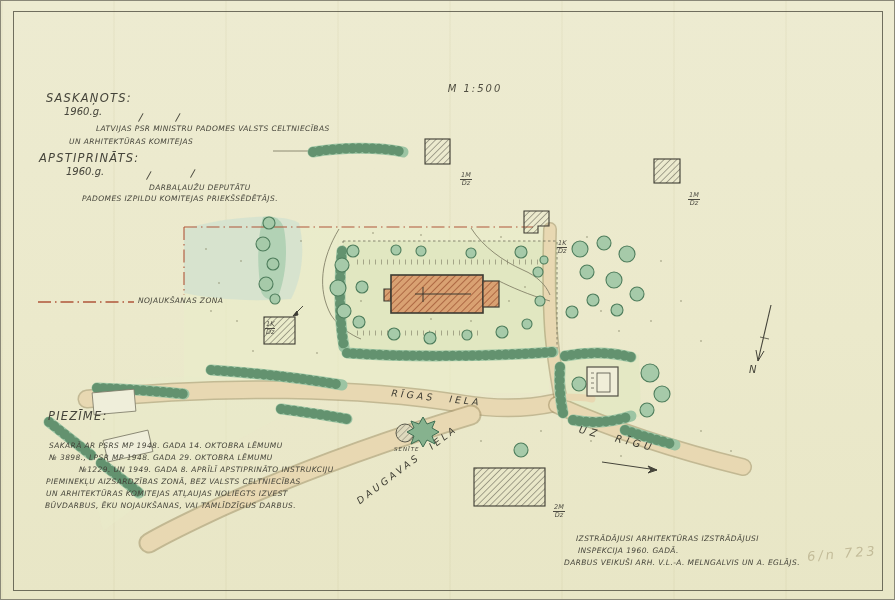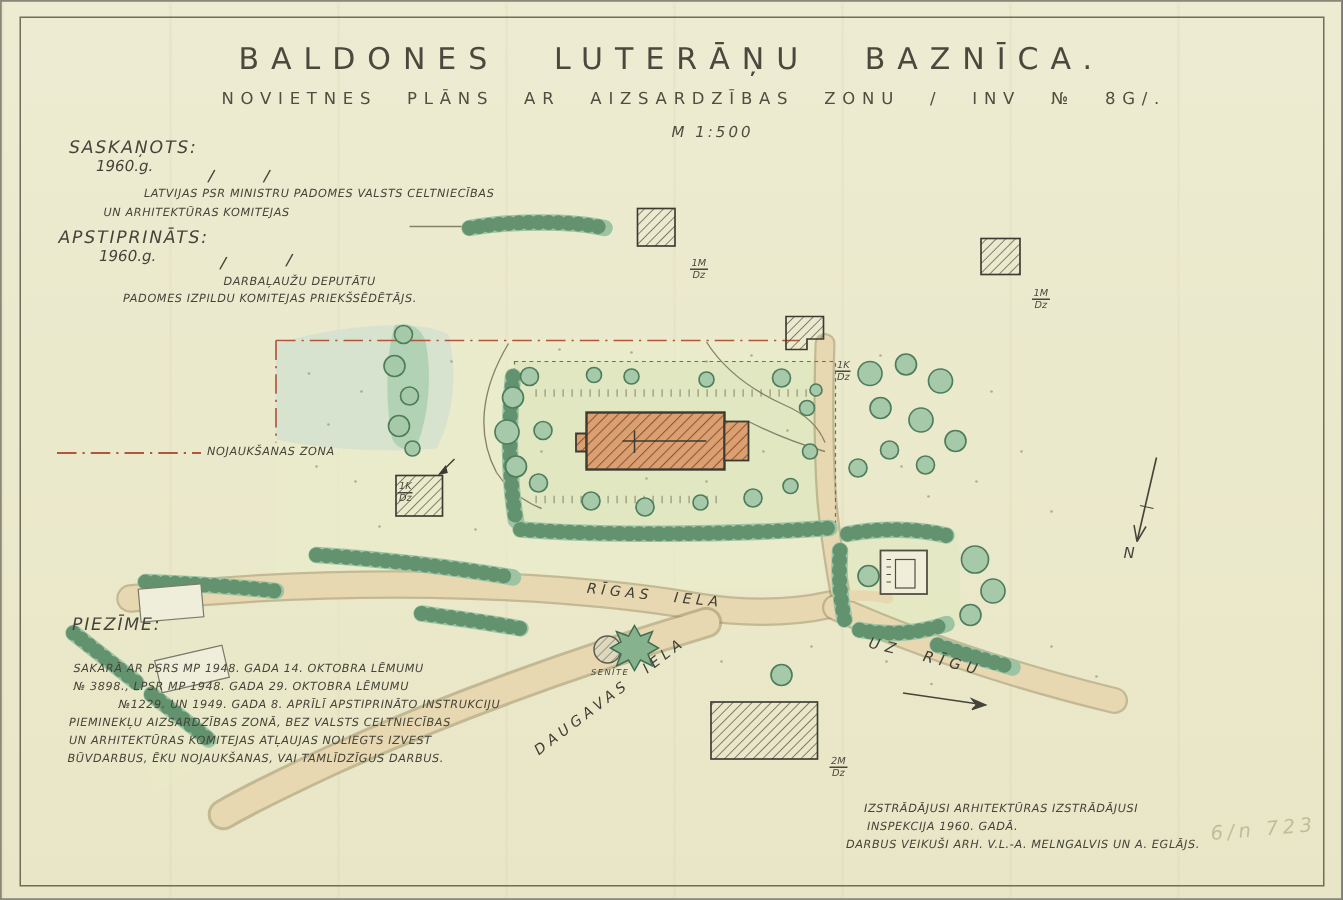--- a/index.html
+++ b/index.html
@@ -232,22 +232,20 @@
 
     <g stroke="#45443a" fill="none">
       <path d="M770,304 L757,360" stroke-width="1.1"></path>
       <path d="M757,360 l6,-10 M757,360 l-2,-11" stroke-width="1"></path>
       <path d="M759,336 l9,2" stroke-width="0.8"></path>
     </g>
   </svg>
 
   <div class="frame"></div>
 
-  <div class="t title">BALDONES LUTERĀŅU BAZNĪCA.</div>
-  <div class="t subtitle">NOVIETNES PLĀNS AR AIZSARDZĪBAS ZONU / INV № 8G/.</div>
   <div class="t scale hand">M 1:500</div>
 
   <div>
     <div class="t hand h1" style="left:45px;top:90px;">SASKAŅOTS:</div>
     <div class="t hand" style="left:63px;top:105px;font-size:10px;">1960.g.</div>
     <div class="t slash" style="left:138px;top:110px;">/</div>
     <div class="t slash" style="left:175px;top:110px;">/</div>
     <div class="t hand small" style="left:65px;top:123px;margin-left:30px;">LATVIJAS PSR MINISTRU PADOMES VALSTS CELTNIECĪBAS</div>
     <div class="t hand small" style="left:68px;top:136px;">UN ARHITEKTŪRAS KOMITEJAS</div>
     <div class="t hand h1" style="left:38px;top:150px;">APSTIPRINĀTS:</div>

